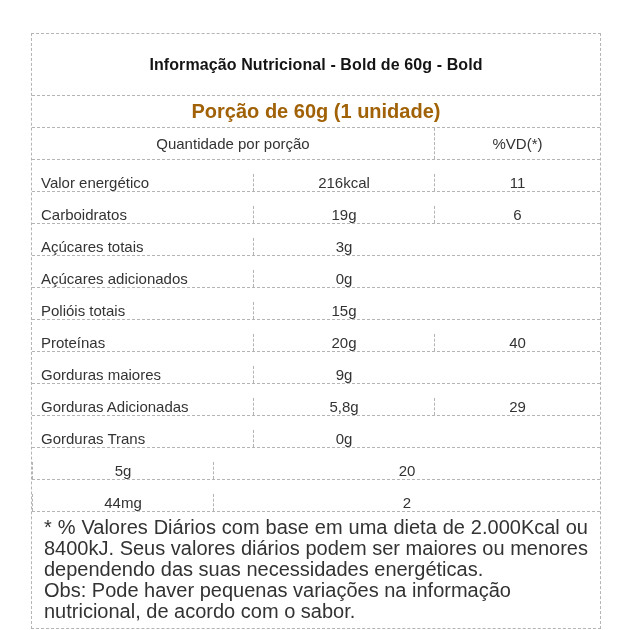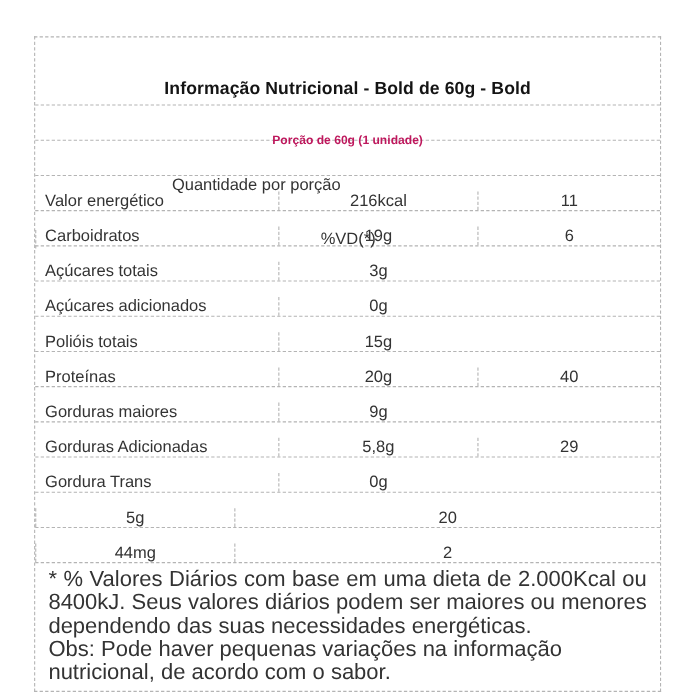--- a/index.html
+++ b/index.html
@@ -11,33 +11,33 @@
   }
   .sheet { position: relative; width: 633px; height: 630px; background: #ffffff; }
   .ntable {
     position: absolute; left: 31px; top: 33px; width: 570px;
     border: 1px dashed #b4b4b4;
     color: #333333;
     background: #ffffff;
   }
   .row { display: flex; border-top: 1px dashed #b4b4b4; }
   .row.title-row { border-top: none; }
-  .cell { display: flex; align-items: center; margin-top: 32px; }
+  .cell { display: flex; align-items: center; }
 
   .title-row { height: 61px; align-items: center; justify-content: center; }
   .title-row .cell {
     width: 100%; justify-content: center;
     font-weight: bold; font-size: 16px; color: #141414; letter-spacing: 0.1px;
   }
   .portion-row { height: 32px; }
   .portion-row .cell {
     width: 100%; justify-content: center;
-    font-weight: bold; font-size: 11px; color: #be185d;
+    font-weight: bold; font-size: 20px; color: #a16207;
   }
-  .header-row { height: 32px; font-size: 15px; flex-direction: column; }
+  .header-row { height: 32px; font-size: 15px; }
   .span2 { width: 402px; justify-content: center; }
   .data-row { height: 32px; font-size: 15px; align-items: flex-end; }
   .c1 { width: 221px; padding-left: 9px; }
   .c2 { width: 181px; border-left: 1px dashed #b4b4b4; justify-content: center; }
   .c3 { flex: 1; border-left: 1px dashed #b4b4b4; justify-content: center; }
 
   .footer-row { display: block; padding: 5px 12px 6px 12px; }
   .footer-row p { font-size: 20px; line-height: 21px; color: #333333; }
   .footer-row p.justify { text-align: justify; }
 </style>
@@ -87,21 +87,21 @@
         <div class="cell c2">20g</div>
         <div class="cell c3">40</div>
       </div><div class="row data-row">
         <div class="cell c1">Gorduras maiores</div>
         <div class="cell c2">9g</div>
       </div><div class="row data-row">
         <div class="cell c1">Gorduras Adicionadas</div>
         <div class="cell c2">5,8g</div>
         <div class="cell c3">29</div>
       </div><div class="row data-row">
-        <div class="cell c1">Gordura Trans</div>
+        <div class="cell c1">Gorduras Trans</div>
         <div class="cell c2">0g</div>
         <div class="cell c3"></div>
       </div><div class="row data-row">
         <div class="cell c2">5g</div>
         <div class="cell c3">20</div>
       </div><div class="row data-row">
         <div class="cell c2">44mg</div>
         <div class="cell c3">2</div>
       </div><div class="row footer-row">
       <p class="justify">* % Valores Diários com base em uma dieta de 2.000Kcal ou 8400kJ. Seus valores diários podem ser maiores ou menores dependendo das suas necessidades energéticas.</p>

